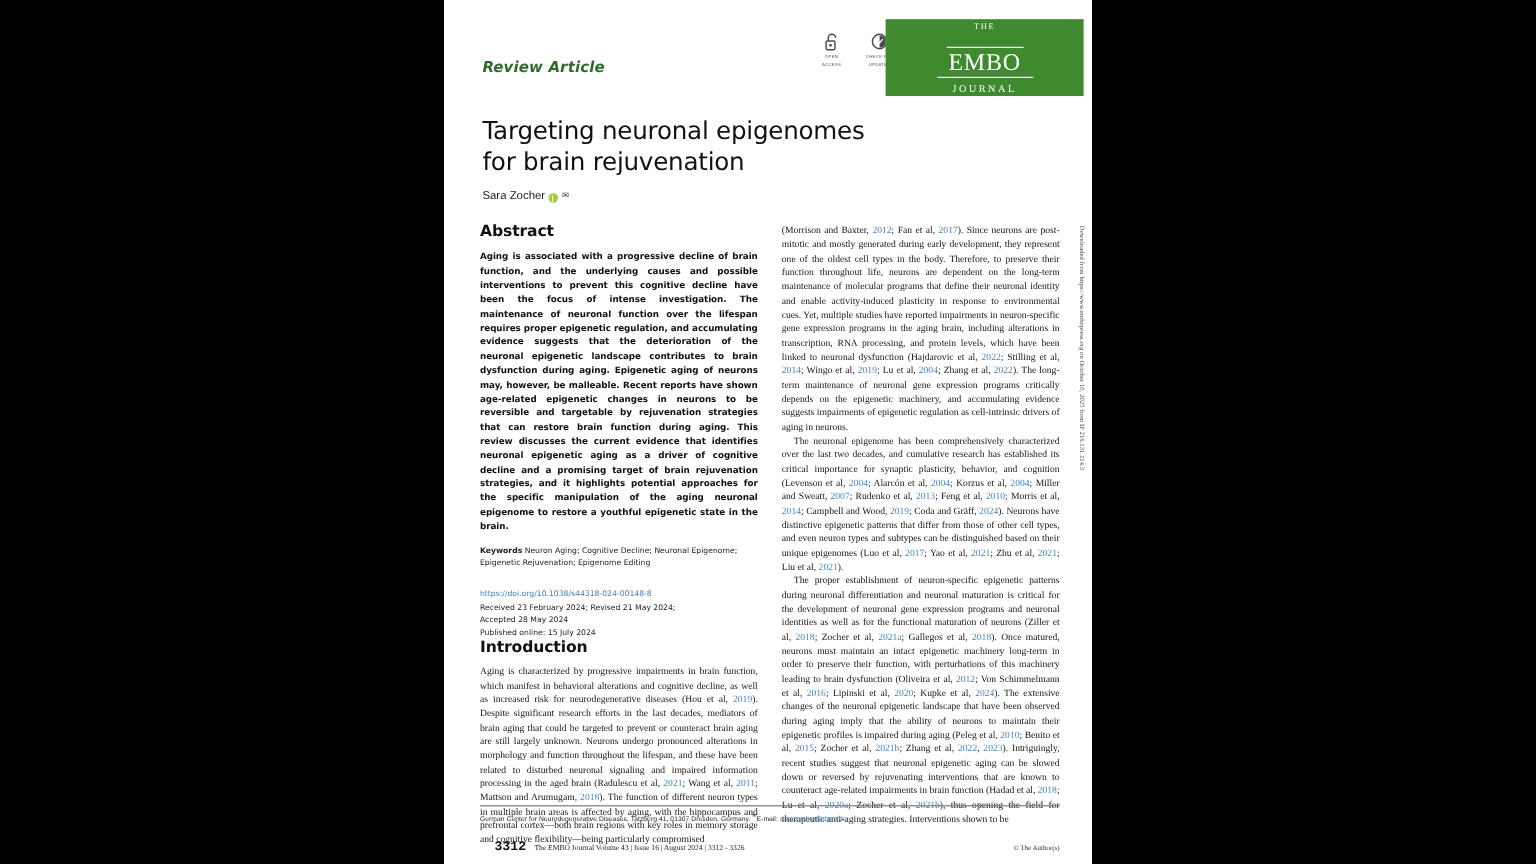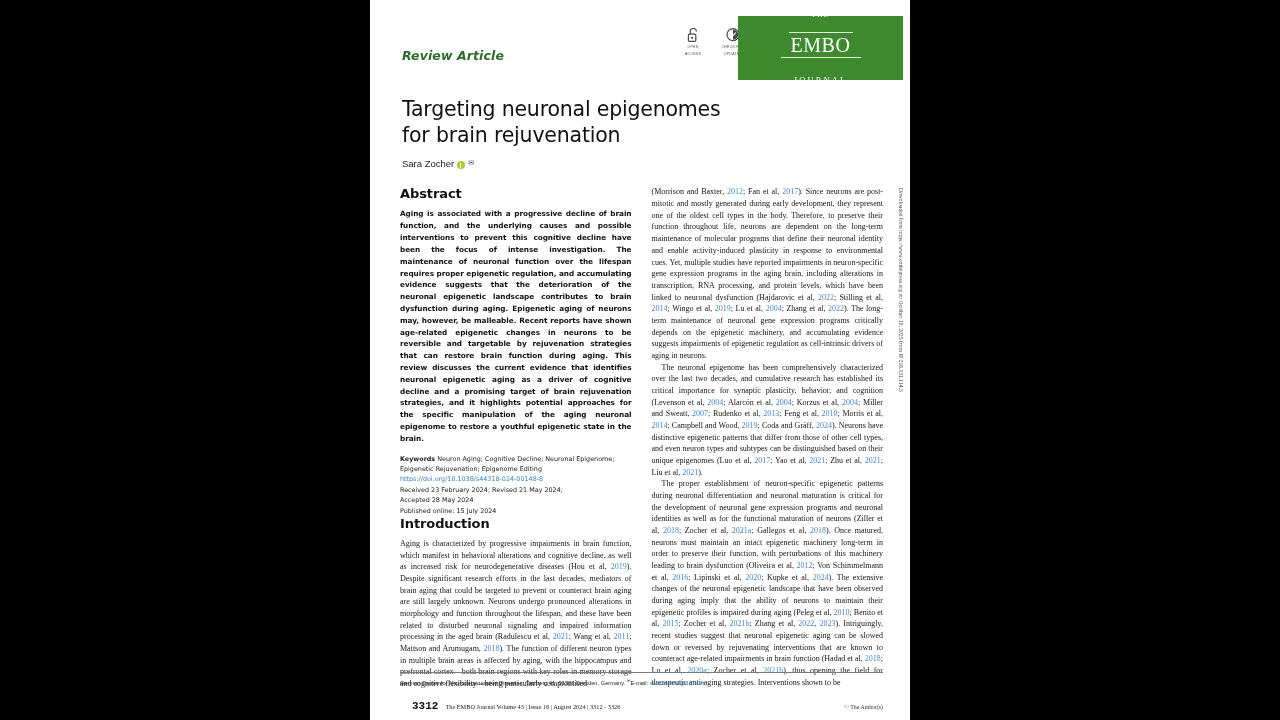--- a/index.html
+++ b/index.html
@@ -92,21 +92,21 @@
     letter-spacing: .6px;
     line-height: 1.15;
     margin-top: 1px;
   }
   .embo-journal {
     font-size: 8.5px;
     letter-spacing: 2.1px;
     border-top: 1px solid rgba(255,255,255,.85);
     width: 80px;
     text-align: center;
-    padding-top: 17px;
+    padding-top: 4px;
   }
 
   
   .article-title {
     font-family: "DejaVu Sans", sans-serif;
     font-size: 20.5px;
     line-height: 1.28;
     font-weight: 400;
     color: #111;
     margin: 12px 0 0 2px;
@@ -169,21 +169,21 @@
     letter-spacing: -.05px;
   }
   .meta {
     margin-top: 9px;
     font-family: "DejaVu Sans", sans-serif;
     font-size: 6.4px;
     line-height: 1.62;
     color: #1a1a1a;
   }
   .meta b { font-weight: bold; }
-  .meta .doi { color: #3d7fbf; }
+  .meta .doi { color: #3d7fbf; margin-top: 16px; }
   .intro-head { margin-top: 14px; }
   .serif {
     font-family: "Liberation Serif", serif;
     font-size: 8px;
     line-height: 1.46;
     text-align: justify;
     color: #141414;
     hyphens: auto;
   }
   .serif .cit { color: #4a86c5; }

